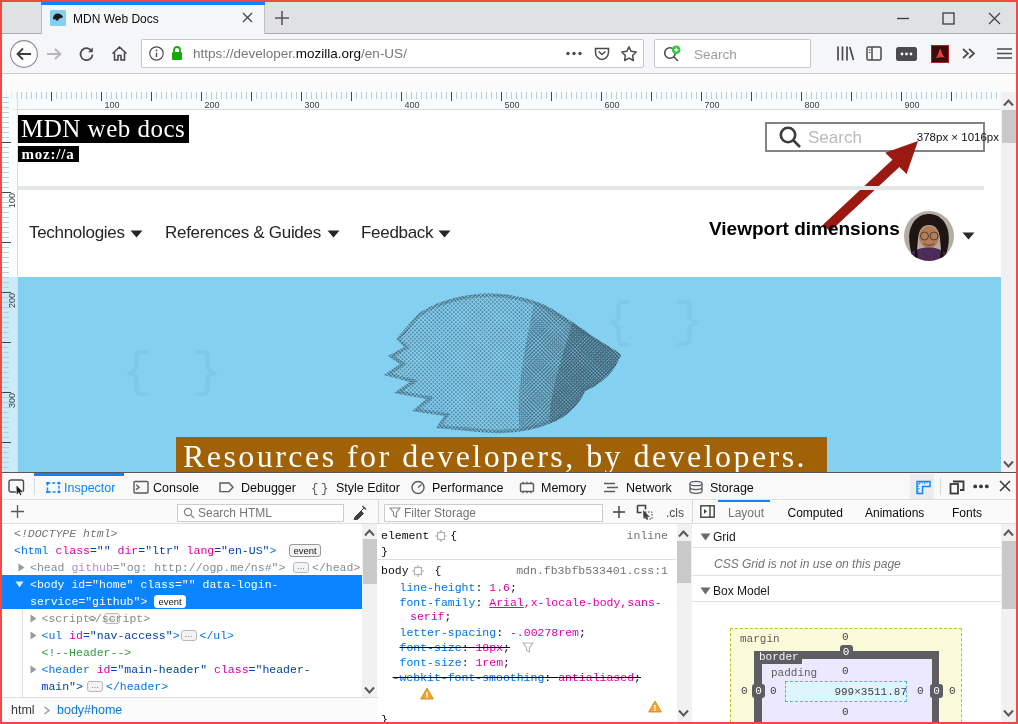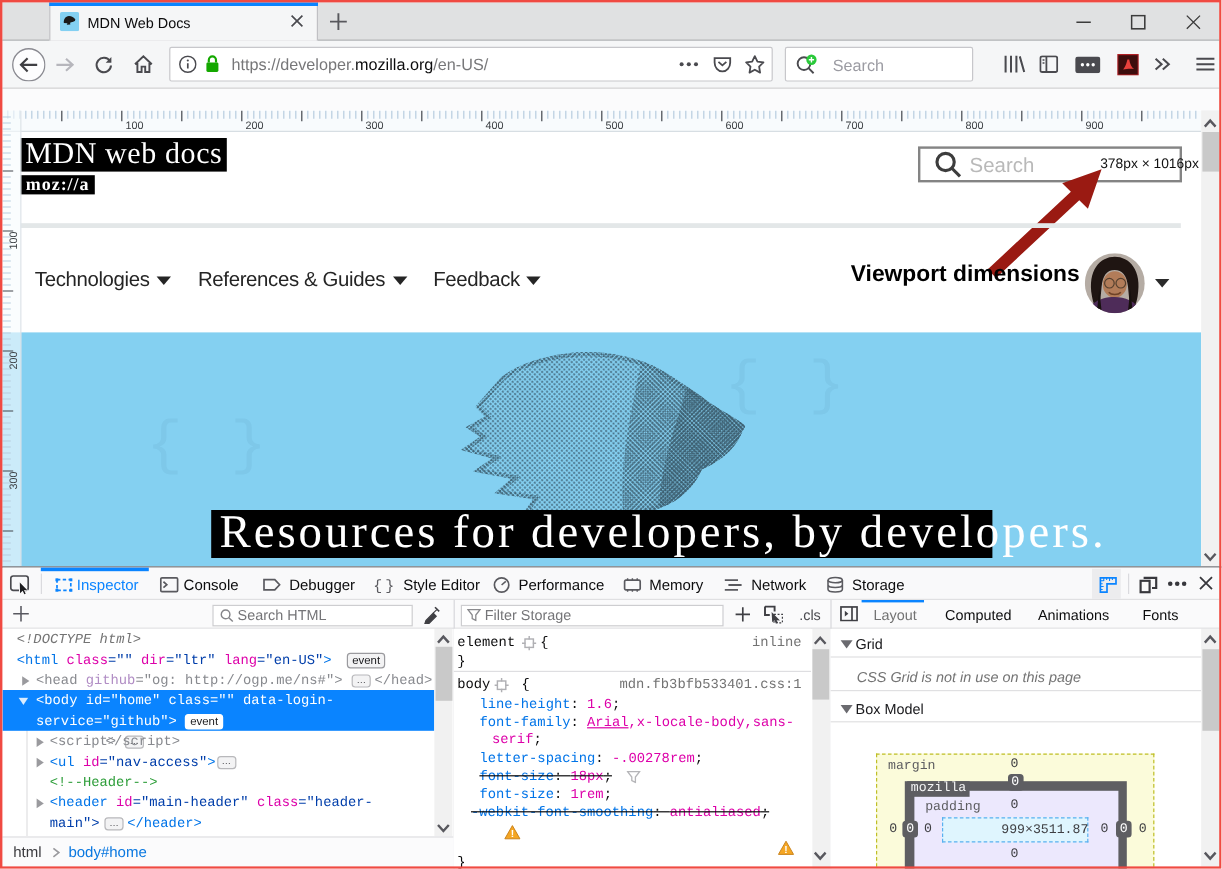--- a/index.html
+++ b/index.html
@@ -169,21 +169,21 @@
           <path d="M40,22 C60,7 95,-1 125,2 C150,5 168,12 182,22 C196,31 206,38 214,44 C224,51 237,57 243,63 L237,75 C229,87 217,95 207,99 C201,113 189,125 173,131 C151,140 125,143 101,140 L58,136 L66,124 L34,119 L48,107 L16,101 L32,90 L6,83 L22,72 L10,64 L26,55 L18,47 Z"></path>
         </clipPath>
 </defs>
 <g clip-path="url(#cr)">
 <rect x="0" y="0" width="250" height="142" fill="url(#d1)"></rect>
 <path d="M158,0 L250,0 L250,142 L142,142 C136,95 150,45 158,0 Z" fill="url(#d2)" opacity="0.9"></path>
 <path d="M196,25 L250,45 L250,142 L172,142 C168,105 186,62 196,25 Z" fill="url(#d3)" opacity="0.85"></path>
 <path d="M40,22 C60,7 95,-1 125,2 C150,5 168,12 182,22 C196,31 206,38 214,44 C224,51 237,57 243,63 L237,75 C229,87 217,95 207,99 C201,113 189,125 173,131 C151,140 125,143 101,140 L58,136 L66,124 L34,119 L48,107 L16,101 L32,90 L6,83 L22,72 L10,64 L26,55 L18,47 Z" fill="none" stroke="url(#d2)" stroke-width="7"></path>
 </g>
 </svg>
-    <div class="abs serif" style="left:174px;top:333px;width:651px;height:39.5px;background:#000000;color:#fff;font-size:39px;line-height:38.5px;letter-spacing:2.45px;white-space:nowrap"><span style="margin-left:7px">Resources for developers, by developers.</span></div>
+    <div class="abs serif" style="left:174px;top:345px;width:651px;height:39.5px;background:#a16207;color:#fff;font-size:32px;line-height:38.5px;letter-spacing:2.45px;white-space:nowrap"><span style="margin-left:7px">Resources for developers, by developers.</span></div>
   </div>
 <svg class="abs" style="left:2px;top:92px" width="999" height="18">
     <rect width="999" height="18" fill="rgba(247,251,253,0.92)"></rect>
     <line x1="0" y1="17.5" x2="999" y2="17.5" stroke="#d7dee3" stroke-width="1"></line>
     <line x1="4.5" y1="0" x2="4.5" y2="7" stroke="#b7cedf" stroke-width="1"></line>
     <line x1="9.5" y1="0" x2="9.5" y2="7" stroke="#b7cedf" stroke-width="1"></line>
     <line x1="14.5" y1="0" x2="14.5" y2="7" stroke="#b7cedf" stroke-width="1"></line>
     <line x1="19.5" y1="0" x2="19.5" y2="7" stroke="#b7cedf" stroke-width="1"></line>
     <line x1="24.5" y1="0" x2="24.5" y2="7" stroke="#b7cedf" stroke-width="1"></line>
     <line x1="29.5" y1="0" x2="29.5" y2="7" stroke="#b7cedf" stroke-width="1"></line>
@@ -609,20 +609,21 @@
       <polygon points="0.5,0.5 6.5,4.5 0.5,8.5" fill="#9a9a9e"></polygon>
     </svg>
     <div class="abs" style="left:0;top:85.5px;height:17px;line-height:17px;white-space:pre;font-family:Liberation Mono,monospace;font-size:11.5px"><span style="margin-left:39.5px;color:#888a8f">&lt;script&gt;</span></div>
     <div class="abs" style="left:102px;top:88.5px;width:16px;height:11px;border:1px solid #b8b8bb;border-radius:3px;background:#f3f3f4;color:#4a4a4f;font-size:8px;line-height:7px;text-align:center">…</div>
     <div class="abs" style="left:0;top:85.5px;height:17px;line-height:17px;white-space:pre;font-family:Liberation Mono,monospace;font-size:11.5px"><span style="margin-left:86px;color:#888a8f">&lt;/script&gt;</span></div>
     <svg class="abs" style="left:28px;top:106.5px" width="7" height="9">
       <polygon points="0.5,0.5 6.5,4.5 0.5,8.5" fill="#9a9a9e"></polygon>
     </svg>
     <div class="abs" style="left:0;top:102.5px;height:17px;line-height:17px;white-space:pre;font-family:Liberation Mono,monospace;font-size:11.5px"><span style="margin-left:39.5px;color:#0074e8">&lt;ul <span style="color:#dd00a9">id</span><span style="color:#003eaa">="nav-access"</span>&gt;</span></div>
     <div class="abs" style="left:178.5px;top:105.5px;width:16px;height:11px;border:1px solid #b8b8bb;border-radius:3px;background:#f3f3f4;color:#4a4a4f;font-size:8px;line-height:7px;text-align:center">…</div>
+    <div class="abs" style="left:0;top:102.5px;height:17px;line-height:17px;white-space:pre;font-family:Liberation Mono,monospace;font-size:11.5px"><span style="margin-left:197.5px;color:#0074e8">&lt;/ul&gt;</span></div>
     <div class="abs" style="left:0;top:119.5px;height:17px;line-height:17px;white-space:pre;font-family:Liberation Mono,monospace;font-size:11.5px"><span style="margin-left:39.5px;color:#2e9e3a">&lt;!--Header--&gt;</span></div>
     <svg class="abs" style="left:28px;top:140.5px" width="7" height="9">
       <polygon points="0.5,0.5 6.5,4.5 0.5,8.5" fill="#9a9a9e"></polygon>
     </svg>
     <div class="abs" style="left:0;top:136.5px;height:17px;line-height:17px;white-space:pre;font-family:Liberation Mono,monospace;font-size:11.5px"><span style="margin-left:39.5px;color:#0074e8">&lt;header <span style="color:#dd00a9">id</span><span style="color:#003eaa">="main-header"</span> <span style="color:#dd00a9">class</span><span style="color:#003eaa">="header-</span></span></div>
     <div class="abs" style="left:0;top:153.5px;height:17px;line-height:17px;white-space:pre;font-family:Liberation Mono,monospace;font-size:11.5px"><span style="margin-left:39.5px;color:#003eaa">main"&gt;</span></div>
     <div class="abs" style="left:85px;top:156.5px;width:16px;height:11px;border:1px solid #b8b8bb;border-radius:3px;background:#f3f3f4;color:#4a4a4f;font-size:8px;line-height:7px;text-align:center">…</div>
     <div class="abs" style="left:0;top:153.5px;height:17px;line-height:17px;white-space:pre;font-family:Liberation Mono,monospace;font-size:11.5px"><span style="margin-left:104px;color:#0074e8">&lt;/header&gt;</span></div>
     <div class="abs" style="left:0;top:170.5px;height:17px;line-height:17px;white-space:pre;font-family:Liberation Mono,monospace;font-size:11.5px"><span style="margin-left:39.5px;color:#2e9e3a">&lt;!--Content--&gt;</span></div>
   </div>
@@ -694,21 +695,21 @@
     <svg class="abs" style="left:8px;top:63px" width="11" height="8">
       <polygon points="0.5,0.5 10.5,0.5 5.5,7.5" fill="#6a6a6f"></polygon>
     </svg>
     <div class="abs" style="left:21px;top:60px;font-size:12px;color:#18181b">Box Model</div>
     <div class="abs" style="left:0;top:76.5px;width:309px;height:1px;background:#e0e0e2"></div>
     <div class="abs" style="left:38px;top:104px;width:232px;height:140px;background:#fbfbda;border:1px dashed #bfbf27"></div>
     <div class="abs" style="left:62px;top:127px;width:185px;height:120px;background:#5e5e62"></div>
     <div class="abs" style="left:69.5px;top:134.5px;width:170px;height:108px;background:#ece8fd"></div>
     <div class="abs" style="left:93px;top:157px;width:122px;height:21px;background:#dff5fe;border:1px dashed #5ab0f0"></div>
     <div class="abs" style="left:48px;top:109px;height:12px;line-height:12px;font-family:Liberation Mono,monospace;font-size:11.5px;font-size:11px;color:#5d5d60">margin</div>
-    <div class="abs" style="left:64px;top:127px;height:13px;line-height:13px;font-family:Liberation Mono,monospace;font-size:11.5px;font-size:11px;color:#f5f5f5;background:#5e5e62;padding:0 3px">mozilla</div>
+    <div class="abs" style="left:64px;top:127px;height:13px;line-height:13px;font-family:Liberation Mono,monospace;font-size:11.5px;font-size:11px;color:#f5f5f5;background:#5e5e62;padding:0 3px">border</div>
     <div class="abs" style="left:79px;top:143px;height:12px;line-height:12px;font-family:Liberation Mono,monospace;font-size:11.5px;font-size:11px;color:#5d5d60">padding</div>
     <div class="abs" style="left:93px;top:161.5px;width:122px;text-align:right;font-family:Liberation Mono,monospace;font-size:11.5px;font-size:11px;color:#3f3f43">999×3511.87</div>
     <div class="abs" style="left:150px;top:107px;font-family:Liberation Mono,monospace;font-size:11.5px;font-size:11px;color:#3f3f43;line-height:12px">0</div>
     <div class="abs" style="left:147.5px;top:121px;width:13px;height:14px;background:#5e5e62;border-radius:3px;color:#fff;font-family:Liberation Mono,monospace;font-size:11.5px;font-size:11px;line-height:14px;text-align:center">0</div>
     <div class="abs" style="left:150px;top:141px;font-family:Liberation Mono,monospace;font-size:11.5px;font-size:11px;color:#3f3f43;line-height:12px">0</div>
     <div class="abs" style="left:49px;top:161px;font-family:Liberation Mono,monospace;font-size:11.5px;font-size:11px;color:#3f3f43;line-height:12px">0</div>
     <div class="abs" style="left:60px;top:160px;width:13px;height:14px;background:#5e5e62;border-radius:3px;color:#fff;font-family:Liberation Mono,monospace;font-size:11.5px;font-size:11px;line-height:14px;text-align:center">0</div>
     <div class="abs" style="left:78px;top:161px;font-family:Liberation Mono,monospace;font-size:11.5px;font-size:11px;color:#3f3f43;line-height:12px">0</div>
     <div class="abs" style="left:225px;top:161px;font-family:Liberation Mono,monospace;font-size:11.5px;font-size:11px;color:#3f3f43;line-height:12px">0</div>
     <div class="abs" style="left:238px;top:160px;width:13px;height:14px;background:#5e5e62;border-radius:3px;color:#fff;font-family:Liberation Mono,monospace;font-size:11.5px;font-size:11px;line-height:14px;text-align:center">0</div>

